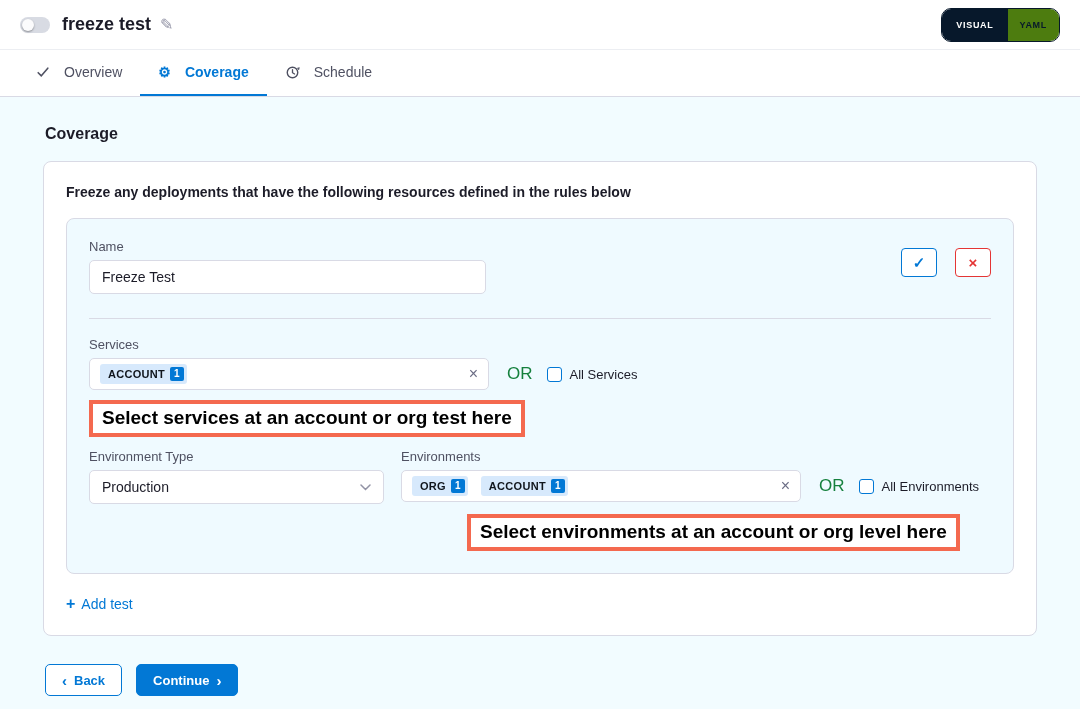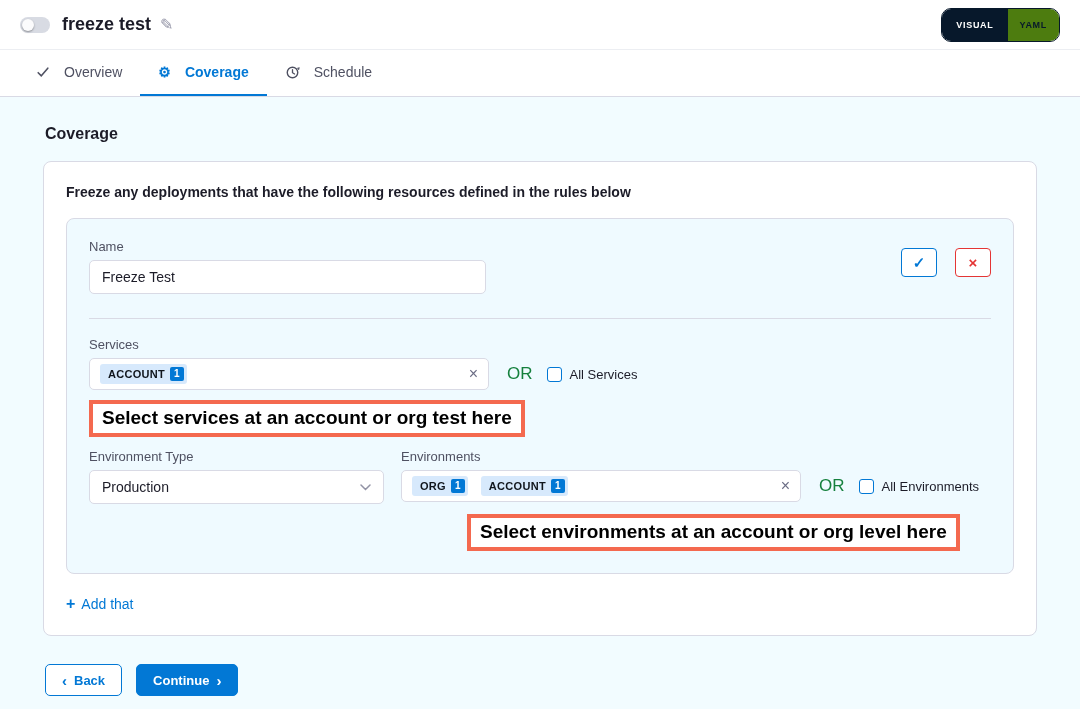--- a/index.html
+++ b/index.html
@@ -343,21 +343,21 @@
           </div>
         </div>
       </div>
 
       
       <div class="callout callout-env">Select environments at an account or org level here</div>
     </div>
 
     <div class="add-rule">
       <span class="plus">+</span>
-      <span>Add that</span>
+      <span>Add test</span>
     </div>
   </div>
 
   <div class="footer">
     <div class="btn btn-back">
       <span class="chev">‹</span>
       <span>Back</span>
     </div>
     <div class="btn btn-continue">
       <span>Continue</span>

